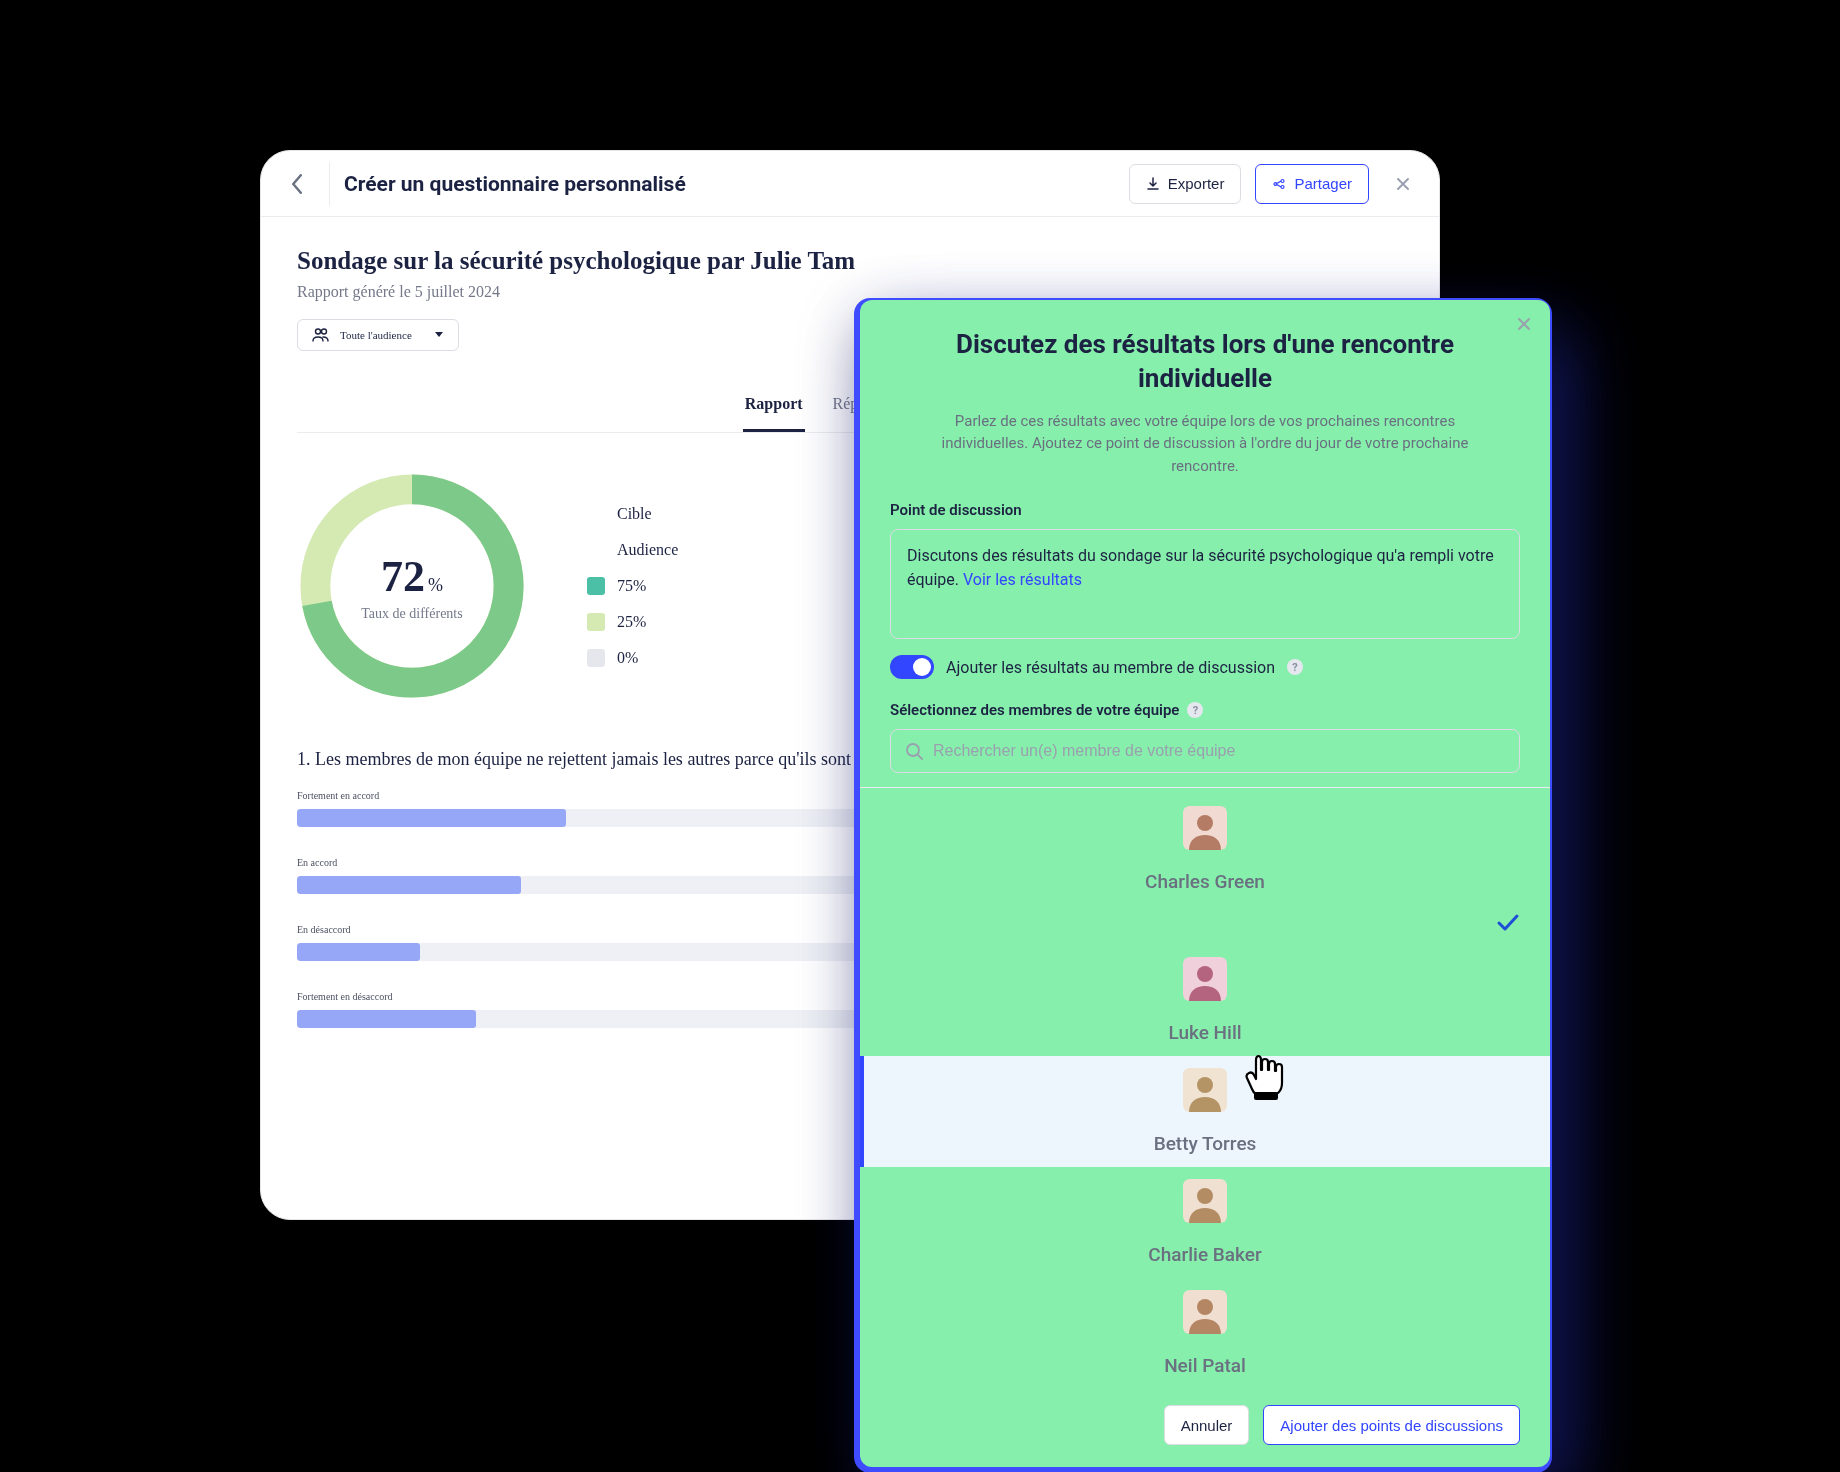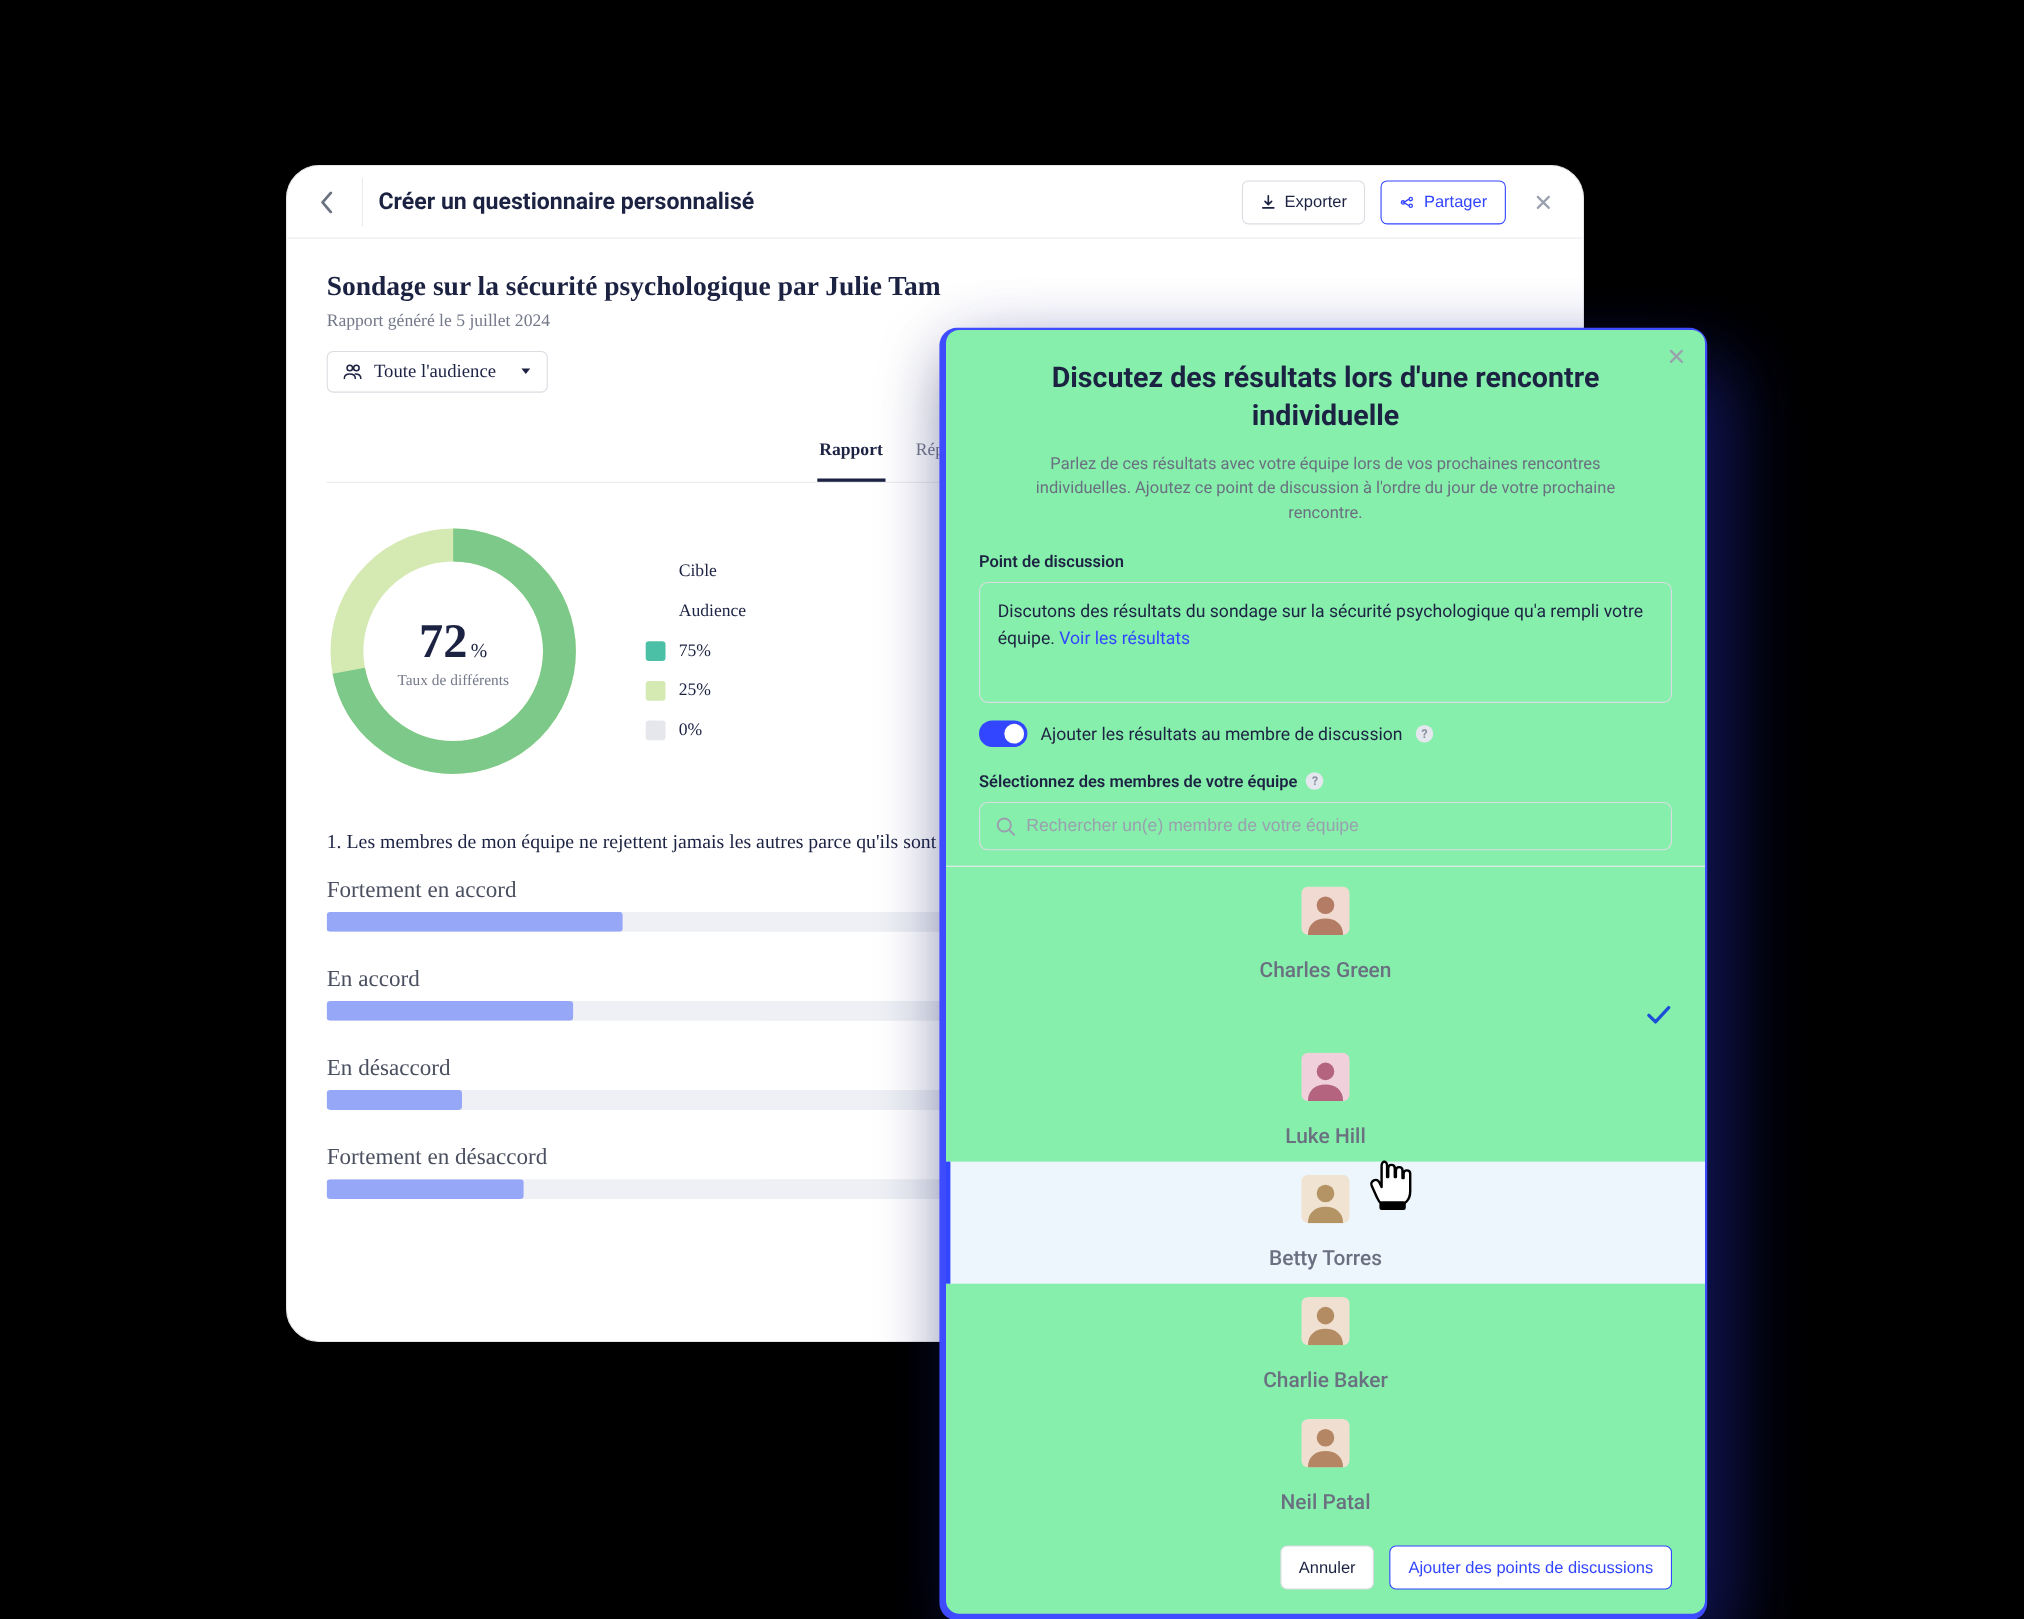--- a/index.html
+++ b/index.html
@@ -19,40 +19,40 @@
   .vline { width:1px; background:#ececf0; height: 44px; }
   .topbar h1 { font-size: 21px; font-weight: 700; color:#1c2242; }
   .spacer { flex:1; }
   .btn { height: 40px; padding: 0 16px; border-radius: 6px; display:inline-flex; align-items:center; gap:8px; font-size:15px; background:#fff; border:1px solid #dcdce3; color:#1c2242; cursor:pointer; font-weight:500;}
   .btn.outline-primary { border-color:#3245ff; color:#3245ff; }
   .close-x { margin-left:12px; color:#9aa0ae; cursor:pointer; display:flex; align-items:center;}
 
   .content { padding: 30px 32px 0 36px; font-family: Liberation Serif, serif; }
   .content h2 { font-size: 25px; font-weight: 600; color:#1c2242; margin-bottom: 8px;}
   .meta { color:#74798a; font-size:16px; margin-bottom:18px; }
-  .filter { display:inline-flex; align-items:center; gap:10px; border:1px solid #dcdce3; border-radius:6px; padding: 8px 14px; color:#1c2242; font-size:17px; cursor:pointer;}
+  .filter { display:inline-flex; align-items:center; gap:10px; border:1px solid #dcdce3; border-radius:6px; padding: 8px 14px; color:#1c2242; font-size:11px; cursor:pointer;}
 
   .tabs { display:flex; gap:26px; border-bottom:1px solid #ececf0; margin-top: 28px; justify-content: center; }
   .tab { padding: 16px 2px; color:#74798a; font-size:16px; cursor:pointer; border-bottom:3px solid transparent; }
   .tab.active { color:#1c2242; font-weight:600; border-bottom-color:#1c2242; }
 
   .panel { display:flex; gap: 60px; padding: 38px 0 40px 0; align-items:center;}
   .donut-wrap { position:relative; width: 230px; height: 230px; }
   .donut-wrap svg { transform: rotate(-90deg); }
   .donut-center { position:absolute; inset:0; display:flex; flex-direction:column; align-items:center; justify-content:center; gap:4px;}
   .donut-center .big { font-size: 44px; font-weight:700; color:#1c2242; display:flex; align-items:baseline;}
   .donut-center .big small { font-size: 18px; font-weight:500; margin-left:3px; color:#1c2242;}
   .donut-center .sub { font-size: 14px; color:#74798a; }
   .legend { display:flex; flex-direction:column; gap:18px; font-size:16px; color:#1c2242;}
   .legend-row { display:flex; align-items:center; gap:12px;}
   .sw { width:18px; height:18px; border-radius:3px; }
 
   .q-title { font-size:18px; color:#1c2242; margin-top:8px; margin-bottom:20px; font-weight:500;}
   .bar-row { margin-bottom: 30px; }
-  .bar-row .lbl { color:#4b5060; font-size:21px; margin-bottom:8px;}
+  .bar-row .lbl { color:#4b5060; font-size:10px; margin-bottom:8px;}
   .bar-track { height:18px; background:#eef0f5; border-radius:3px; overflow:hidden; width: 560px;}
   .bar-fill { height:100%; background:#97a7f7; border-radius:3px;}
 
   
   .modal {
     position:absolute; left: 600px; top: 150px; width: 690px;
     background:#86efac; border-radius: 12px;
     box-shadow:
       -2px 2px 0 4px #3f4bff,
       0 20px 60px rgba(0,0,0,.35),

